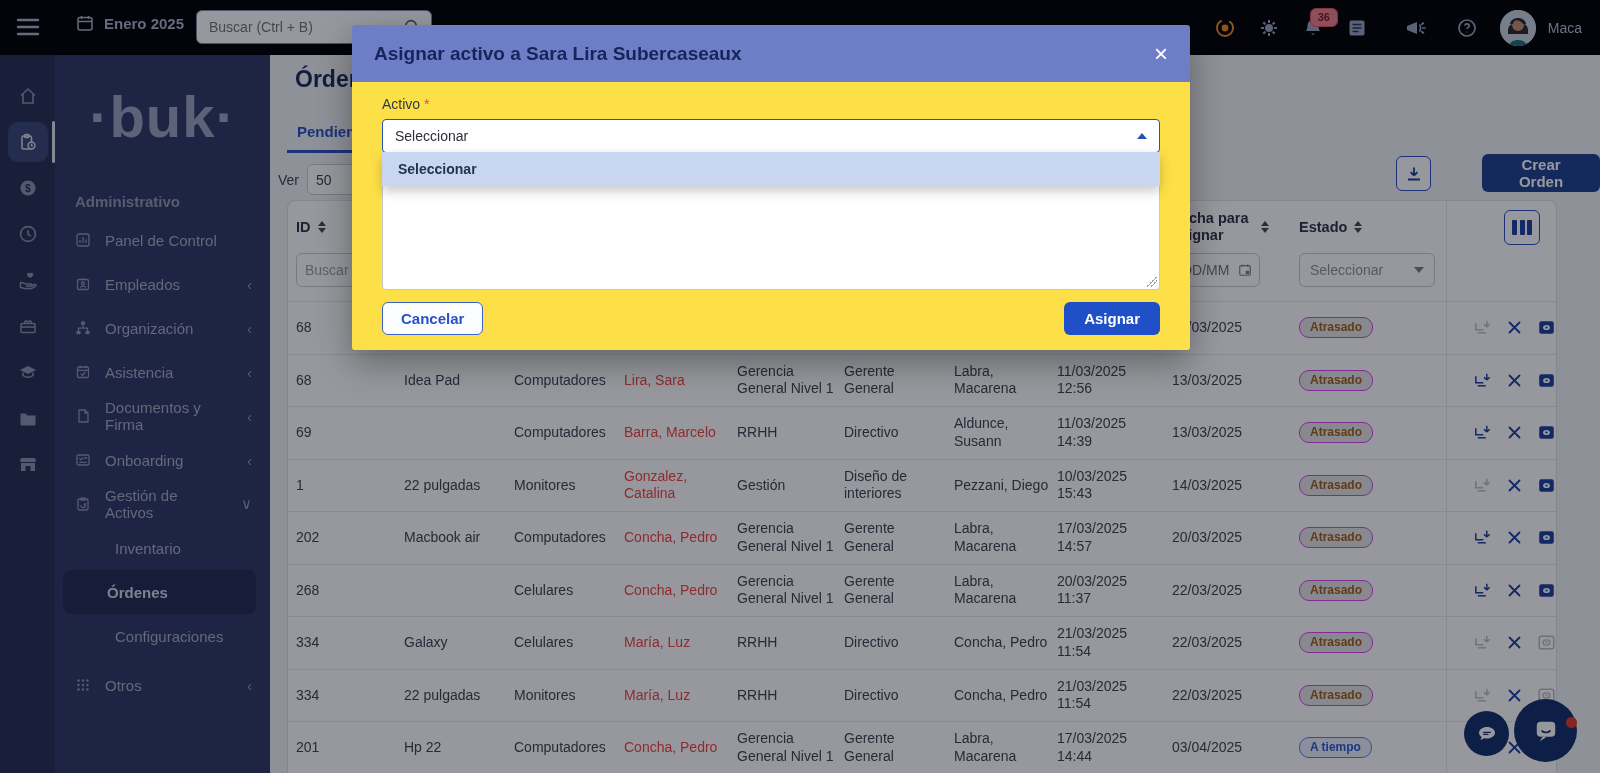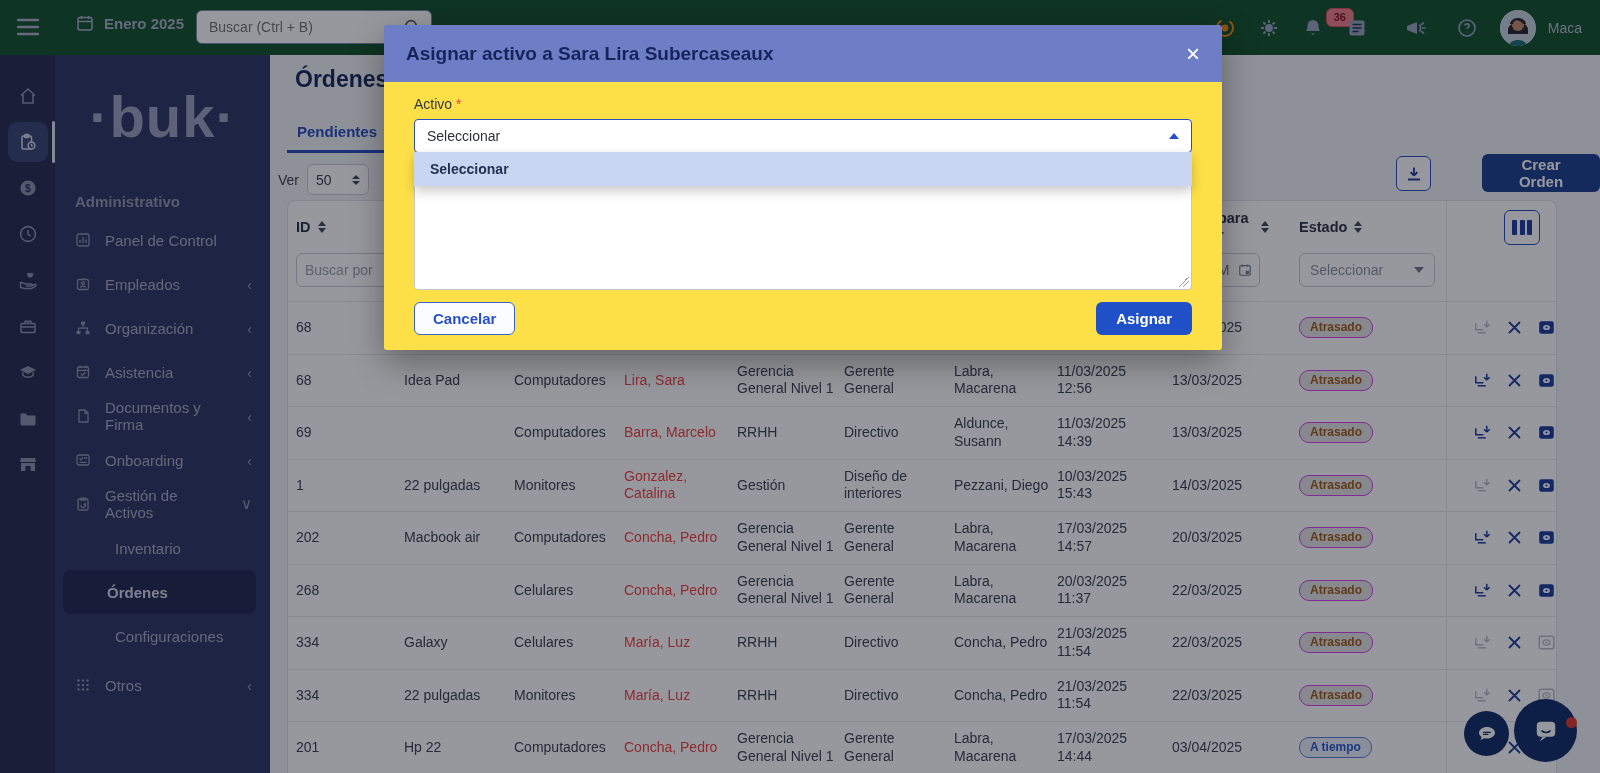--- a/index.html
+++ b/index.html
@@ -1,28 +1,28 @@
 <!DOCTYPE html>
 <html><head>
 <meta charset="utf-8">
 <style>
   html,body{margin:0;padding:0;background:#555;}
   #app{position:relative;width:1600px;height:773px;overflow:hidden;background:#f2f3f7;
        font-family:"Liberation Sans","DejaVu Sans",sans-serif;-webkit-font-smoothing:antialiased;}
   svg{display:block}
   
-  .topbar{position:absolute;left:0;top:0;width:100%;height:55px;background:#14532d;z-index:2;}
+  .topbar{position:absolute;left:0;top:0;width:100%;height:55px;background:#000000;z-index:2;}
   .hamburger{position:absolute;left:16px;top:16px;width:24px;height:22px;color:#aab1c8;cursor:pointer}
   .tb-date{position:absolute;left:76px;top:14px;display:flex;align-items:center;gap:10px;color:#aab1c8;font-size:15px;font-weight:600}
   .tb-search{position:absolute;left:196px;top:10px;width:236px;height:34px;background:#fff;border:1px solid #7d86a8;border-radius:6px;display:flex;align-items:center;padding:0 10px;box-sizing:border-box}
   .tb-search input{flex:1;border:0;outline:0;font-size:14px;color:#444;background:transparent;font-family:inherit}
   .tb-right{position:absolute;right:18px;top:0;height:55px;display:flex;align-items:center;gap:22px}
   .tb-ic{width:22px;height:22px;color:#9aa3bd;position:relative;cursor:pointer}
   .tb-ic.orange{color:#f28a1a}
-  .nbadge{position:absolute;top:-9px;left:24px;min-width:20px;height:17px;background:#f0808c;border:1px solid #d9525f;border-radius:6px;color:#7c1822;font-size:11px;font-weight:700;display:flex;align-items:center;justify-content:center;padding:0 3px}
+  .nbadge{position:absolute;top:-9px;left:8px;min-width:20px;height:17px;background:#f0808c;border:1px solid #d9525f;border-radius:6px;color:#7c1822;font-size:11px;font-weight:700;display:flex;align-items:center;justify-content:center;padding:0 3px}
   .avatar{width:36px;height:36px;border-radius:50%;overflow:hidden;background:#c7d3de;cursor:pointer}
   .tb-user{color:#b6bccf;font-size:14px;margin-left:-10px}
   
   .rail{position:absolute;left:0;top:55px;bottom:0;width:55px;background:#273054;z-index:2}
   .rail-item{position:relative;width:55px;height:46px;display:flex;align-items:center;justify-content:center;color:#8b93af;cursor:pointer}
   .rail-item.active .rbox{background:#3c4878;border-radius:10px;}
   .rbox{width:40px;height:40px;display:flex;align-items:center;justify-content:center}
   .rail-item.active{color:#d6dbe9}
   .rail-ind{position:absolute;right:0;top:2px;width:3px;height:42px;background:#dfe3f0;border-radius:2px}
   
@@ -69,21 +69,21 @@
   .actions{border-left:1px solid #e7e9ee;align-self:stretch;display:flex;align-items:center;gap:13px;padding-left:26px}
   .aicon{width:19px;height:19px;color:#1d3f9e;cursor:pointer}
   .aicon.muted{color:#b9bec8}
   
   .fab{position:absolute;border-radius:50%;background:#14306b;display:flex;align-items:center;justify-content:center;z-index:3;cursor:pointer}
   .fab1{left:1464px;top:711px;width:45px;height:45px;color:#fff}
   .fab2{left:1514px;top:699px;width:63px;height:63px;color:#fff}
   .fab-dot{position:absolute;left:1566px;top:717px;width:11px;height:11px;border-radius:50%;background:#e23b30;z-index:4}
   
   .dim{position:absolute;inset:0;background:rgba(8,10,22,.42);z-index:10}
-  .modal{position:absolute;left:384px;top:25px;width:838px;z-index:20;border-radius:3px;box-shadow:0 12px 34px rgba(0,0,0,.35);overflow:visible}
+  .modal{position:absolute;left:352px;top:25px;width:838px;z-index:20;border-radius:3px;box-shadow:0 12px 34px rgba(0,0,0,.35);overflow:visible}
   .m-head{height:57px;background:#6d7ec6;display:flex;align-items:center;padding:0 22px;border-radius:3px 3px 0 0}
   .m-title{font-size:19px;font-weight:700;color:#15255c}
   .m-close{margin-left:auto;color:#fff;font-size:24px;line-height:1;cursor:pointer;font-weight:400}
   .m-body{position:relative;height:268px;background:#fde047;padding:14px 30px;box-sizing:border-box;border-radius:0 0 3px 3px}
   .m-label{font-size:14px;color:#333a46}
   .m-req{color:#e04545}
   .m-select{margin-top:7px;height:32px;background:#fff;border:1.6px solid #2a50c0;border-radius:4px;display:flex;align-items:center;padding:0 12px;font-size:14px;color:#2b2f38;cursor:pointer}
   .caret-up{margin-left:auto;width:0;height:0;border-left:5px solid transparent;border-right:5px solid transparent;border-bottom:6px solid #2a50c0}
   .m-textarea{position:absolute;left:30px;right:30px;top:70px;height:138px;background:#fff;border:1px solid #c3c7cf;border-radius:4px;box-sizing:border-box}
   .resize{position:absolute;right:2px;bottom:2px;width:10px;height:10px;background:

